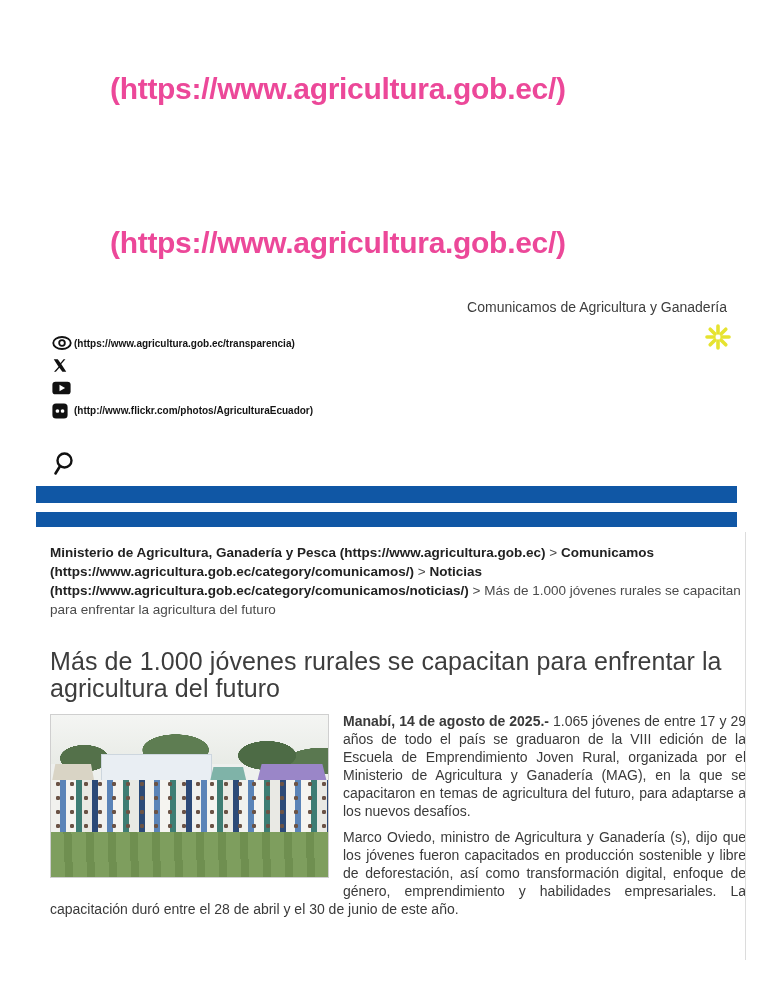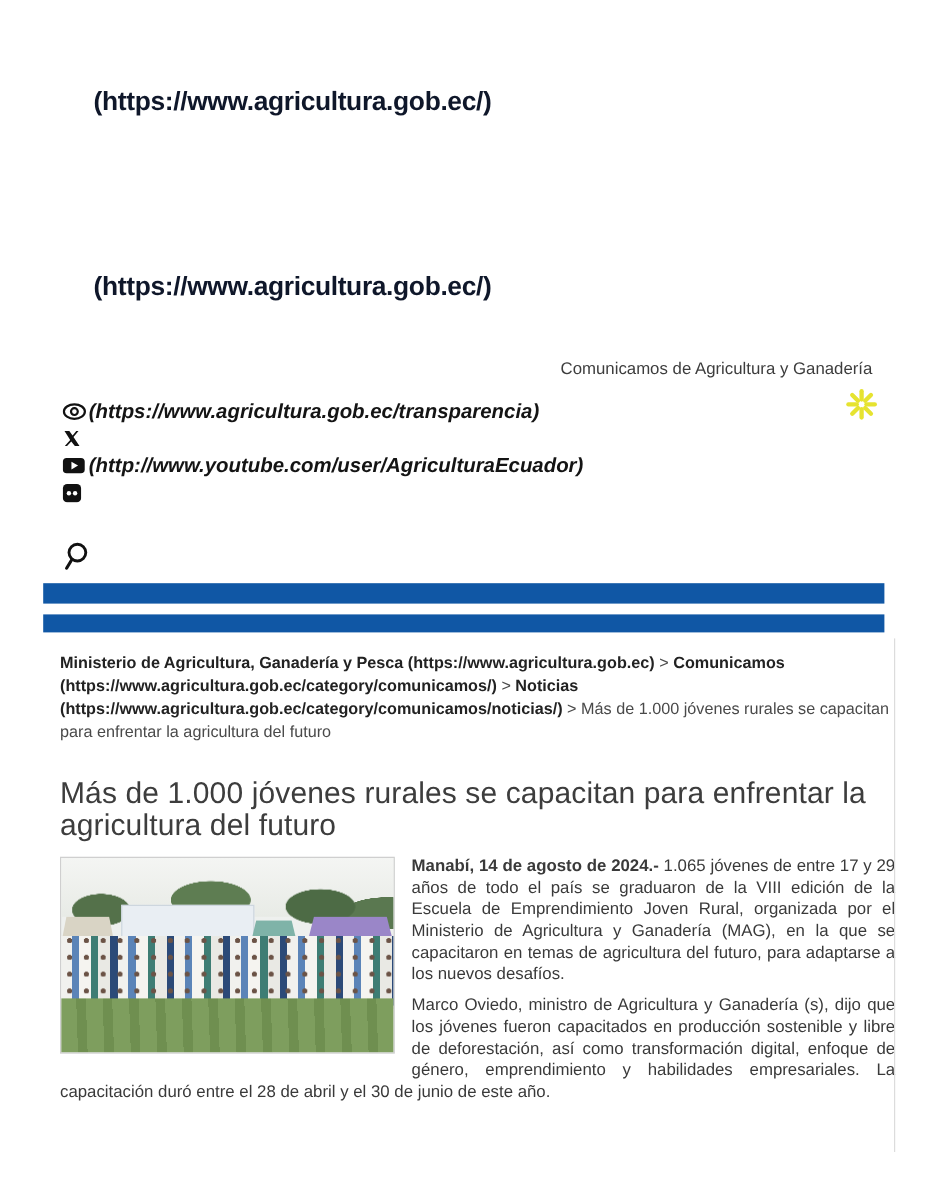--- a/index.html
+++ b/index.html
@@ -1,37 +1,37 @@
 <!DOCTYPE html>
 <html><head>
 <meta charset="utf-8">
 <style>
   * { margin:0; padding:0; box-sizing:border-box; }
   html,body { width:773px; height:1000px; background:#ffffff; overflow:hidden;
               font-family:"Liberation Sans", sans-serif; position:relative; }
   .abs { position:absolute; }
 
   
-  .site-link { font-size:22px; font-weight:700; color:#0f172a; letter-spacing:-0.3px;
-               text-decoration:none; white-space:nowrap; }
+  .site-link { font-size:30px; font-weight:700; color:#ec4899; letter-spacing:-0.3px;
+               text-decoration:none; white-space:nowrap;margin-left:32px; }
   #site-link-top { left:78px; top:72px; }
   #site-link-logo { left:78px; top:226px; }
 
   
   #ministry-name { right:46px; top:299px; font-size:14px; color:#3d3d3d; }
 
   
   #asterisk { left:704px; top:323px; width:28px; height:28px; }
 
   
   #social { left:52px; top:332px; }
   .social-row { display:flex; align-items:center; height:22px; margin-bottom:0.5px;
                 text-decoration:none; color:#141414; }
   .social-row .icon { width:22px; height:18px; display:flex; align-items:center; }
-  .social-row .lbl { font-size:17px; font-weight:700; white-space:pre;font-style:italic; }
+  .social-row .lbl { font-size:10px; font-weight:700; white-space:pre; }
 
   
   #search-btn { left:50px; top:450px; width:26px; height:28px; cursor:pointer; }
 
   
   .blue-bar { left:36px; width:701px; background:#1057A5; }
   #bar1 { top:486px; height:17px; }
   #bar2 { top:512px; height:15px; }
 
   
@@ -126,31 +126,31 @@
   </a>
 
 
   <a class="social-row">
     <span class="icon">
       <svg width="19" height="14" viewBox="0 0 24 17">
         <rect x="0.5" y="0.5" width="23" height="16" rx="4" fill="#111"></rect>
         <polygon points="9.5,4.5 16.5,8.5 9.5,12.5" fill="#fff"></polygon>
       </svg>
     </span>
-    <span class="lbl">(http://www.youtube.com/user/AgriculturaEcuador)</span>
   </a>
 
   <a class="social-row">
     <span class="icon">
       <svg width="16" height="16" viewBox="0 0 20 20">
         <rect x="0.5" y="0.5" width="19" height="19" rx="4.5" fill="#111"></rect>
         <circle cx="6.8" cy="10" r="2.3" fill="#fff"></circle>
         <circle cx="13.2" cy="10" r="2.3" fill="#fff"></circle>
       </svg>
     </span>
+    <span class="lbl">(http://www.flickr.com/photos/AgriculturaEcuador)</span>
   </a>
 
 </div>
 
 <div class="abs" id="search-btn">
   <svg width="26" height="28" viewBox="0 0 26 28">
     <circle cx="14.5" cy="10.5" r="7" fill="none" stroke="#111" stroke-width="2.4"></circle>
     <line x1="9.8" y1="16.5" x2="5.5" y2="23.5" stroke="#111" stroke-width="2.6" stroke-linecap="round"></line>
   </svg>
 </div>
@@ -168,17 +168,17 @@
   <div id="photo">
     <div class="sky"></div>
     <div class="trees"></div>
     <div class="tent-left"></div>
     <div class="board"></div>
     <div class="tent-teal"></div>
     <div class="tent-purple"></div>
     <div class="crowd"></div>
     <div class="grass"></div>
   </div>
-  <p><span class="lead">Manabí, 14 de agosto de 2024.-</span><span> 1.065 jóvenes de entre 17 y 29 años de todo el país se graduaron de la VIII edición de la Escuela de Emprendimiento Joven Rural, organizada por el Ministerio de Agricultura y Ganadería (MAG), en la que se capacitaron en temas de agricultura del futuro, para adaptarse a los nuevos desafíos.</span></p>
+  <p><span class="lead">Manabí, 14 de agosto de 2025.-</span><span> 1.065 jóvenes de entre 17 y 29 años de todo el país se graduaron de la VIII edición de la Escuela de Emprendimiento Joven Rural, organizada por el Ministerio de Agricultura y Ganadería (MAG), en la que se capacitaron en temas de agricultura del futuro, para adaptarse a los nuevos desafíos.</span></p>
   <p>Marco Oviedo, ministro de Agricultura y Ganadería (s), dijo que los jóvenes fueron capacitados en producción sostenible y libre de deforestación, así como transformación digital, enfoque de género, emprendimiento y habilidades empresariales. La capacitación duró entre el 28 de abril y el 30 de junio de este año.</p>
 </div>
 
 <div class="abs" id="right-divider"></div>
 
 </body></html>

